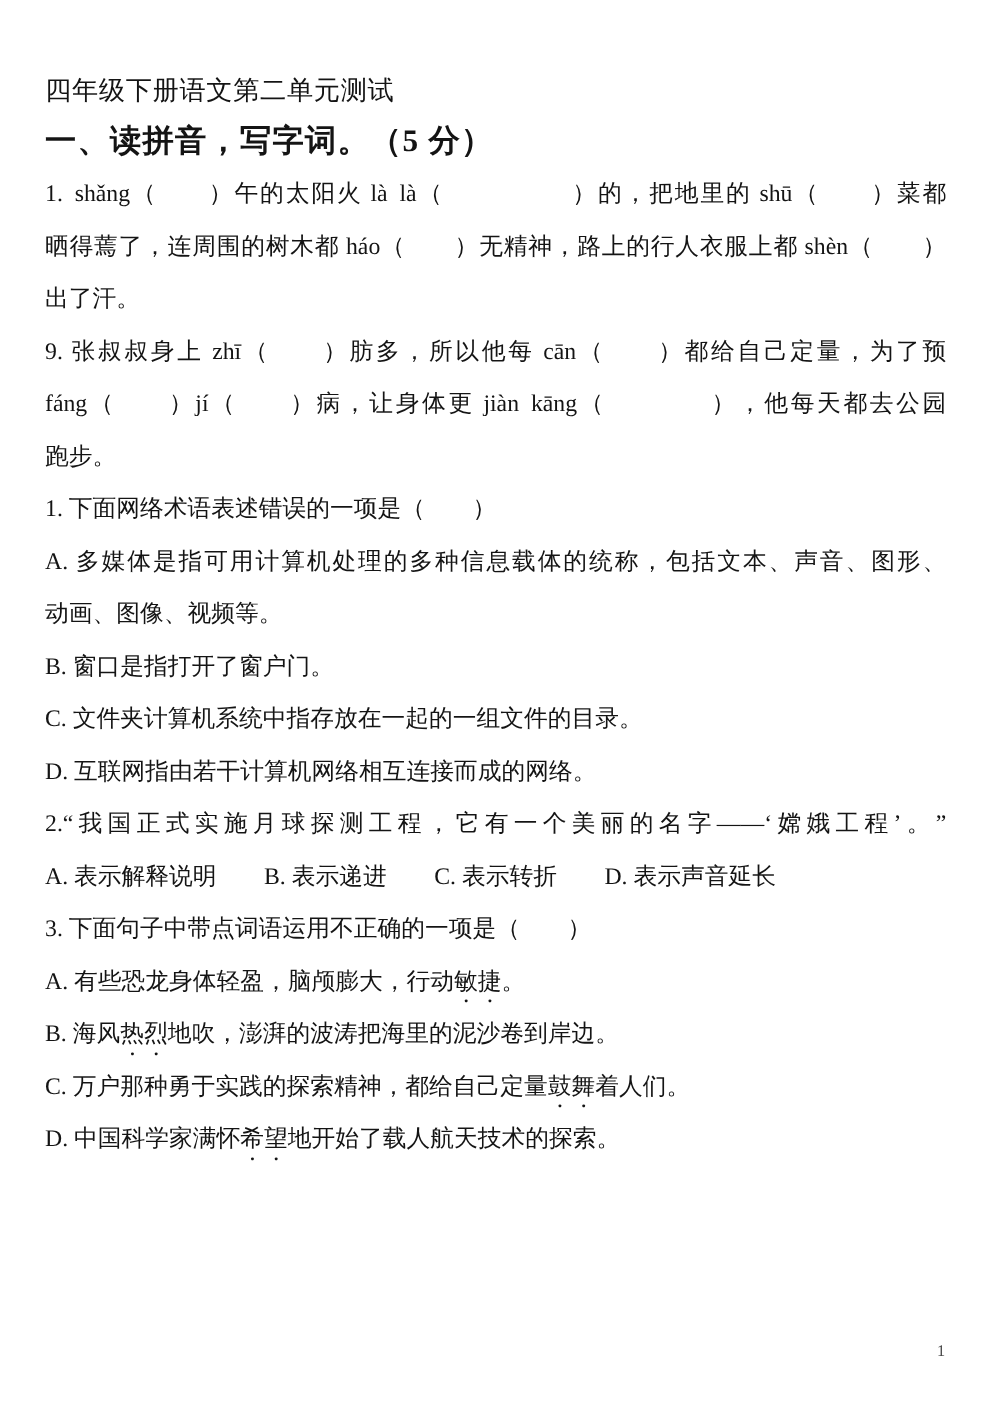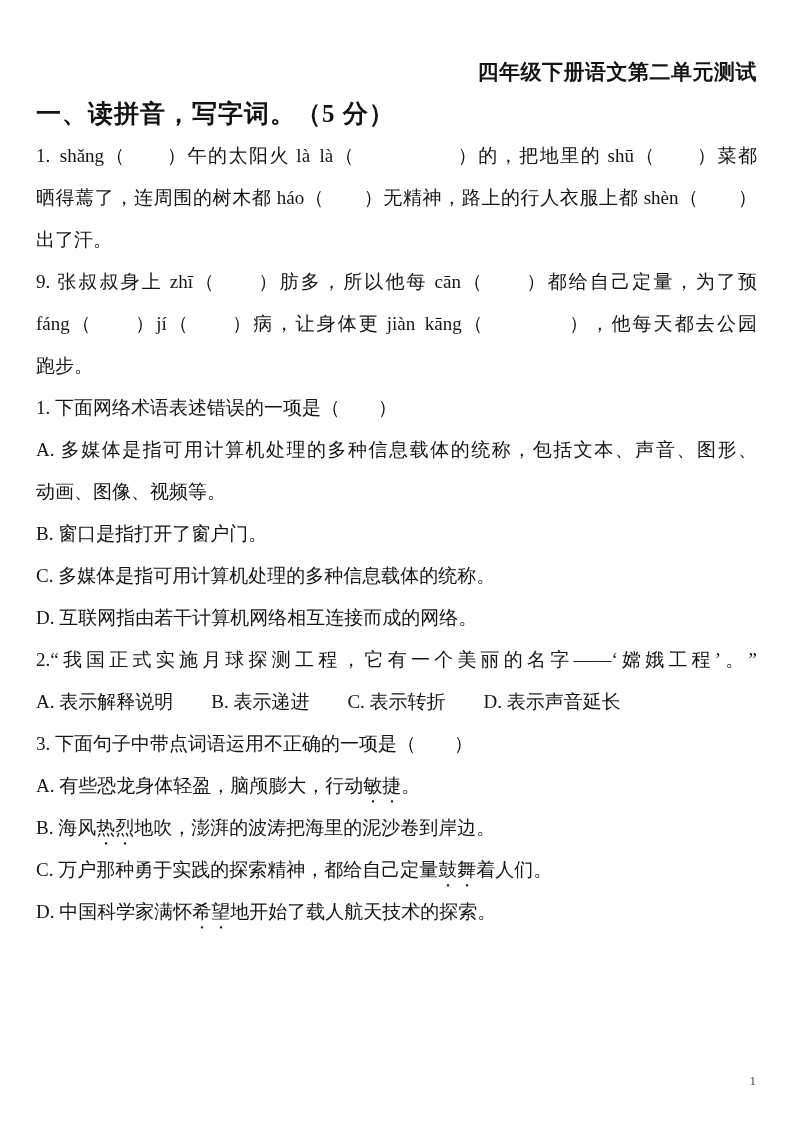--- a/index.html
+++ b/index.html
@@ -24,22 +24,22 @@
   .doc {
     padding: 51px 36px 0 36px;
   }
   .line {
     height: 42px;
     line-height: 42px;
     font-size: 19px;
     white-space: nowrap;
   }
   .line.title {
-    text-align: right;
-    font-weight: bold;
+    text-align: left;
+    font-weight: normal;
     font-size: 21px;
     letter-spacing: 0.5px;
     white-space: nowrap;
   }
   .line.heading {
     font-weight: bold;
     font-size: 25px;
     letter-spacing: 1px;
   }
   .line.fill {
@@ -73,21 +73,21 @@
       <div class="line body fill"><span>1. shǎng（　　）午的太阳火 là là（　　　　　）的，把地里的 shū（　　）菜都</span></div>
       <div class="line body fill"><span>晒得蔫了，连周围的树木都 háo（　　）无精神，路上的行人衣服上都 shèn（　　）</span></div>
       <div class="line body"><span>出了汗。</span></div>
       <div class="line body fill"><span>9. 张叔叔身上 zhī（　　）肪多，所以他每 cān（　　）都给自己定量，为了预</span></div>
       <div class="line body fill"><span>fáng（　　）jí（　　）病，让身体更 jiàn kāng（　　　　），他每天都去公园</span></div>
       <div class="line body"><span>跑步。</span></div>
       <div class="line body"><span>1. 下面网络术语表述错误的一项是（　　）</span></div>
       <div class="line body fill"><span>A. 多媒体是指可用计算机处理的多种信息载体的统称，包括文本、声音、图形、</span></div>
       <div class="line body"><span>动画、图像、视频等。</span></div>
       <div class="line body"><span>B. 窗口是指打开了窗户门。</span></div>
-      <div class="line body"><span>C. 多媒体是指可用计算机处理的多种信息载体的统称。</span></div>
+      <div class="line body"><span>C. 文件夹计算机系统中指存放在一起的一组文件的目录。</span></div>
       <div class="line body"><span>D. 互联网指由若干计算机网络相互连接而成的网络。</span></div>
       <div class="line body fill"><span>2.“我国正式实施月球探测工程，它有一个美丽的名字——‘嫦娥工程’。”</span></div>
       <div class="line body"><span>A. 表示解释说明　　B. 表示递进　　C. 表示转折　　D. 表示声音延长</span></div>
       <div class="line body"><span>3. 下面句子中带点词语运用不正确的一项是（　　）</span></div>
       <div class="line body"><span>A. 有些恐龙身体轻盈，脑颅膨大，行动</span><span class="em">敏捷</span><span>。</span></div>
       <div class="line body"><span>B. 海风</span><span class="em">热烈</span><span>地吹，澎湃的波涛把海里的泥沙卷到岸边。</span></div>
       <div class="line body"><span>C. 万户那种勇于实践的探索精神，都给自己定量</span><span class="em">鼓舞</span><span>着人们。</span></div>
       <div class="line body"><span>D. 中国科学家满怀</span><span class="em">希望</span><span>地开始了载人航天技术的探索。</span></div>
     </div>
   <div class="page-number">1</div>

